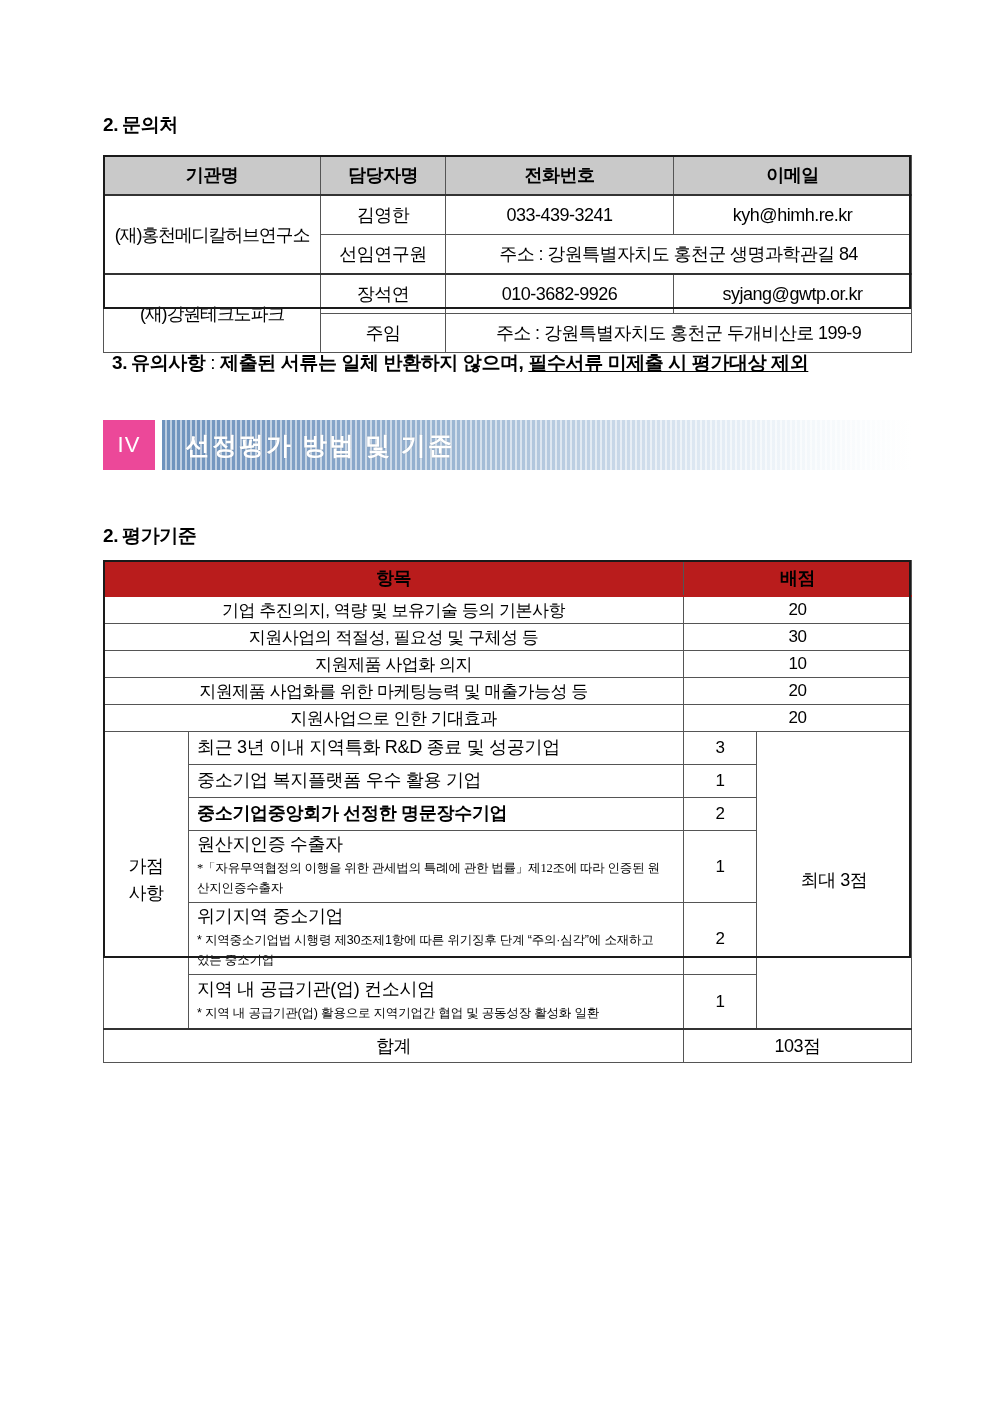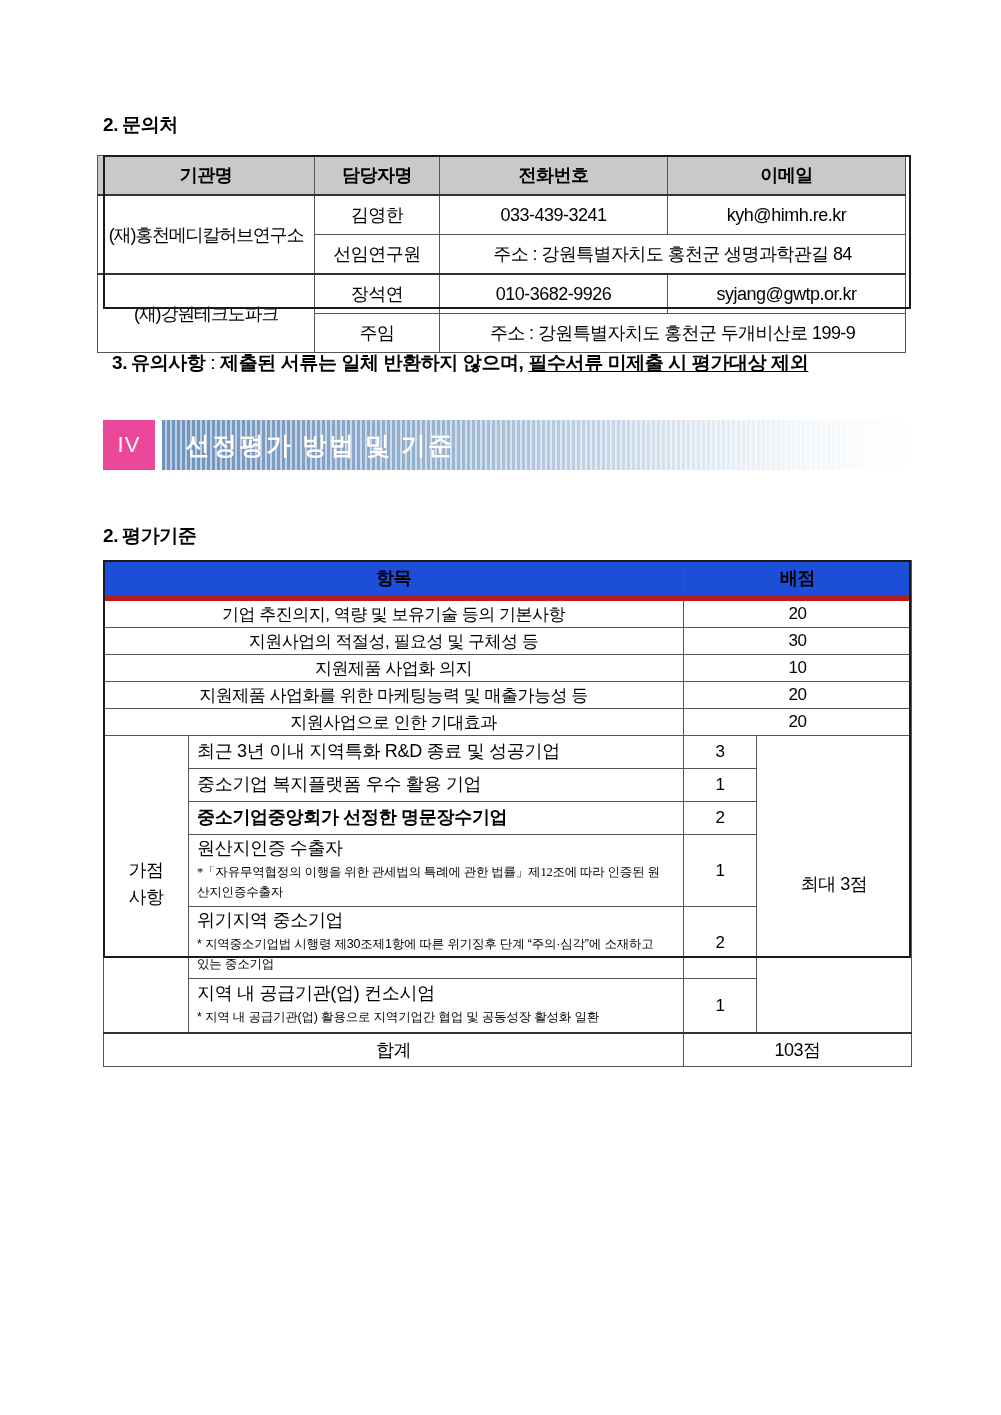--- a/index.html
+++ b/index.html
@@ -49,21 +49,21 @@
     font-size: 18px;
     letter-spacing: -0.5px;
   }
   .tbl-outer {
     position: absolute;
     border: 2px solid #1a1a1a;
     box-sizing: border-box;
     pointer-events: none;
   }
 
-  #contact-table { left: 97px; top: 155px; width: 808px; }
+  #contact-table { left: 103px; top: 155px; width: 808px; }
   #contact-table td, #contact-table th { height: 38px; }
   #contact-table thead th {
     background: #c9c9c9;
     font-weight: bold;
     font-size: 18px;
     border-bottom: 2px solid #333;
   }
   #contact-table .org-cell { font-size: 18px; letter-spacing: -1.2px; }
   #contact-table .addr-cell { font-size: 18px; letter-spacing: -0.6px; }
   #contact-table .sep-top { border-top: 2px solid #333; }
@@ -71,25 +71,25 @@
   
   #criteria-table { left: 103px; top: 560px; width: 808px; }
   #criteria-table td, #criteria-table th {
     border: 1px solid #555;
     font-size: 17px;
     letter-spacing: -0.5px;
     text-align: center;
     vertical-align: middle;
   }
   #criteria-table thead th {
-    background: #1d4ed8;
+    background: #b91c1c;
     font-weight: bold;
     height: 34px;
     font-size: 18px;
-    border-bottom: 6px solid #b91c1c;
+    border-bottom: 2px solid #b91c1c;
   }
   #criteria-table .item-row td { height: 26px; margin-top: 46px; }
   #criteria-table td.item-text { text-align: center; }
   #criteria-table td.bonus-label {
     font-size: 18px;
     line-height: 1.5;
   }
   #criteria-table td.bonus-item {
     text-align: left;
     padding: 2px 22px 3px 8px;

